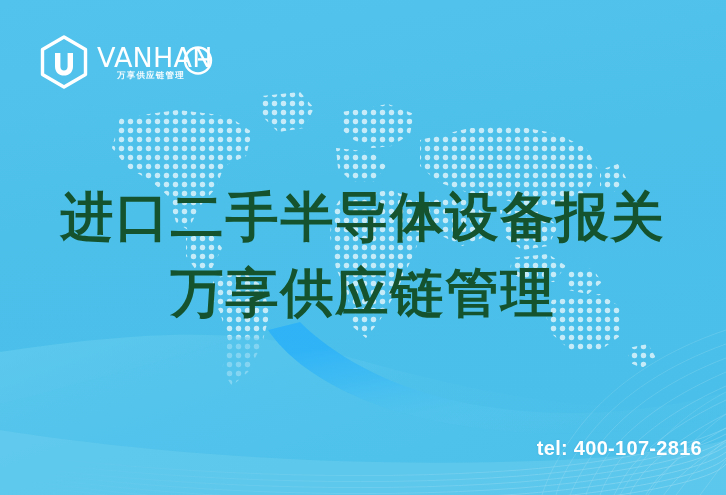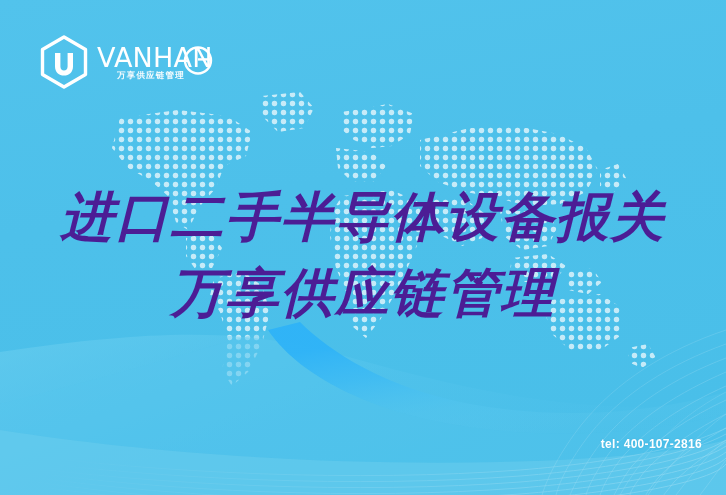--- a/index.html
+++ b/index.html
@@ -52,44 +52,43 @@
   #headline {
     position: absolute;
     left: 0;
     top: 182px;
     width: 726px;
     text-align: center;
     z-index: 40;
   }
   .headline-line {
     display: block;
-    color: #4c1d95;
+    color: #14532d;
     font-family: "DejaVu Sans", "Liberation Sans", sans-serif;
     font-weight: bold;
     letter-spacing: 2px;
     white-space: nowrap;
-    font-style: italic;
   }
   #headline-line-1 {
     font-size: 53px;
     line-height: 70px;
   }
   #headline-line-2 {
     font-size: 53px;
     line-height: 70px;
     margin-top: 6px;
   }
   
   #phone {
     position: absolute;
     right: 24px;
     top: 437px;
     color: #ffffff;
     font-family: "Liberation Sans", sans-serif;
-    font-size: 12px;
+    font-size: 20px;
     font-weight: bold;
     letter-spacing: 0.3px;
     z-index: 40;
     text-shadow: 0 0 2px rgba(40,140,190,0.25);
   }
 </style>
 </head>
 <body>
 
 <div id="banner">

